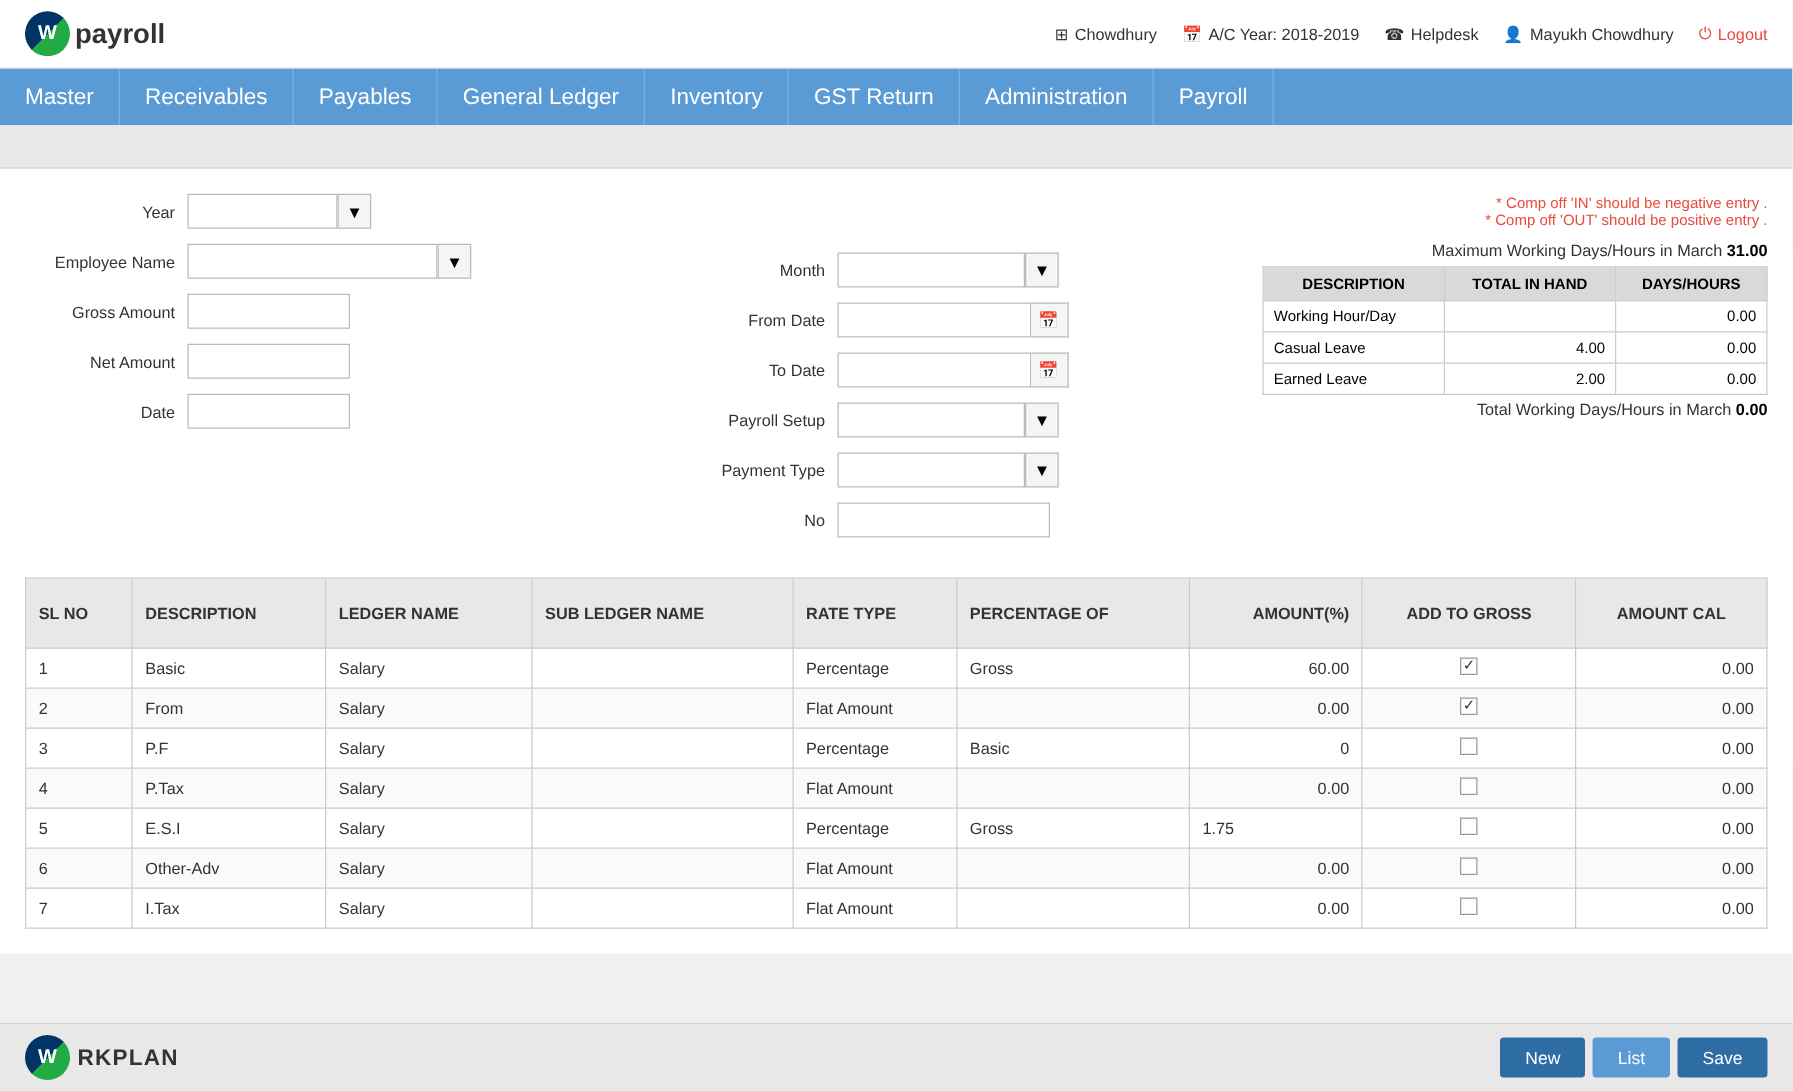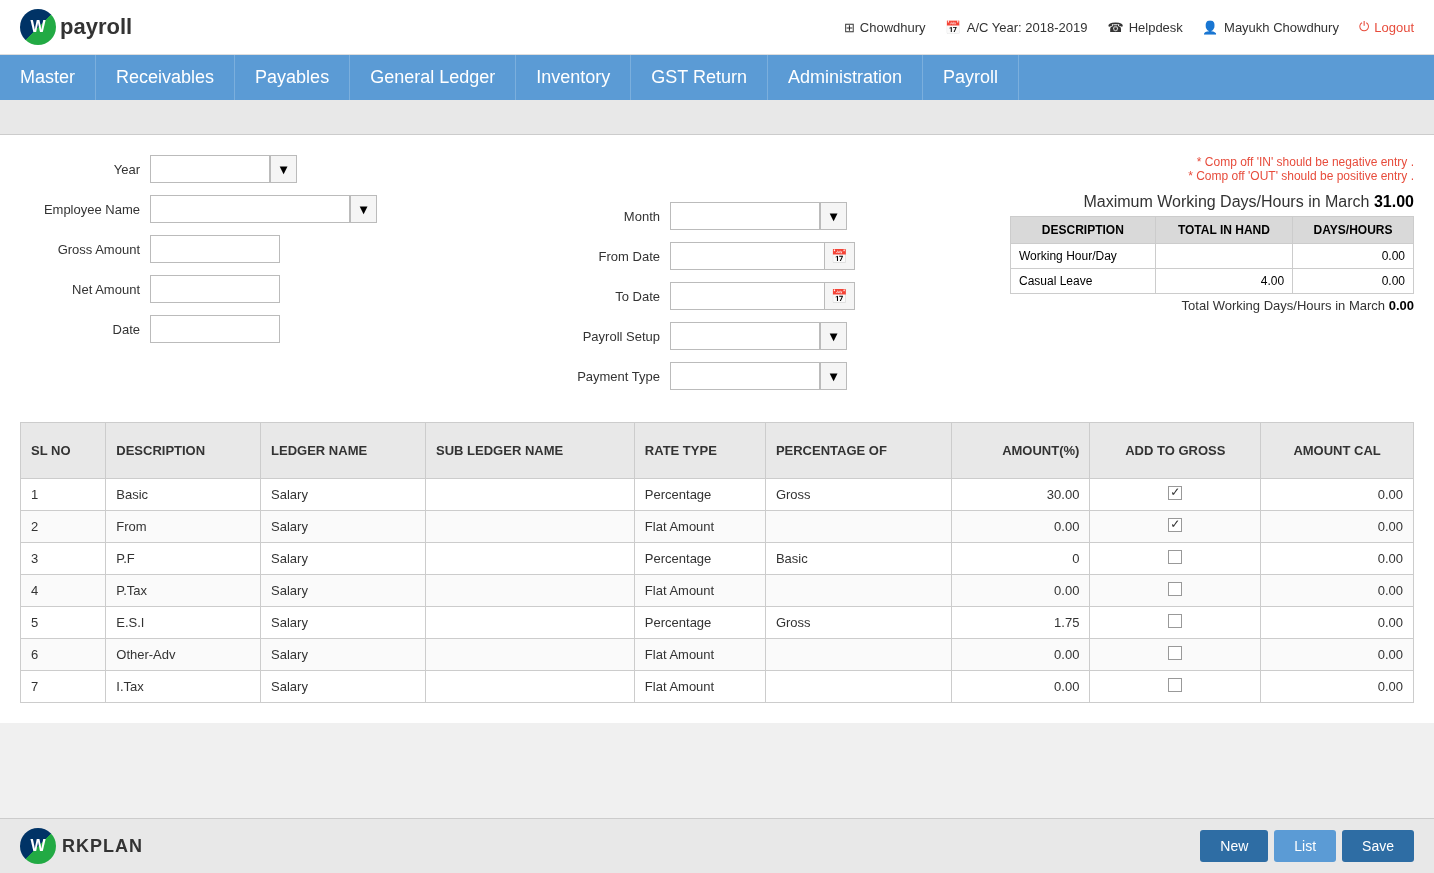--- a/index.html
+++ b/index.html
@@ -34,21 +34,21 @@
     .form-right { flex: 1; }
 
     .form-row { display: flex; align-items: center; margin-bottom: 12px; }
     .form-label { text-align: right; min-width: 130px; padding-right: 10px; color: #333; font-size: 13px; }
     .input-with-btn { display: flex; }
     .input-with-btn input { border: 1px solid #bbb; padding: 4px 6px; font-size: 13px; height: 28px; width: 200px; }
     .input-with-btn .cal-btn { border: 1px solid #bbb; border-left: none; background: #f5f5f5; padding: 4px 6px; cursor: pointer; height: 28px; display: flex; align-items: center; }
 
     .notes-box { text-align: right; margin-bottom: 10px; }
     .note-red { color: #e74c3c; font-size: 12px; }
-    .max-days { text-align: right; margin-bottom: 5px; font-size: 16px; color: #333; }
+    .max-days { text-align: right; margin-bottom: 5px; font-size: 13px; color: #333; }
     .max-days strong { color: #000; }
     .comp-table { border: 1px solid #ccc; width: 100%; border-collapse: collapse; font-size: 12px; }
     .comp-table th { background: #d9d9d9; padding: 6px 8px; border: 1px solid #ccc; text-align: center; }
     .comp-table td { padding: 5px 8px; border: 1px solid #ccc; }
     .comp-table td:last-child { text-align: right; }
     .comp-table td:nth-child(2) { text-align: right; }
     .total-days { text-align: right; margin-top: 4px; font-size: 13px; color: #333; }
     .total-days strong { color: #000; }
 
     
@@ -181,20 +181,24 @@
           <button class="dropdown-btn" style="border:1px solid #bbb;background:#f5f5f5;height:28px;padding:0 6px;cursor:pointer;">▼</button>
         </div>
       </div>
       <div class="form-row">
         <span class="form-label">Payment Type</span>
         <div class="input-with-btn">
           <input type="text" style="width: 150px;">
           <button class="dropdown-btn" style="border:1px solid #bbb;background:#f5f5f5;height:28px;padding:0 6px;cursor:pointer;">▼</button>
         </div>
       </div>
+      <div class="form-row">
+        <span class="form-label">No</span>
+        <input type="text" style="width: 170px;">
+      </div>
     </div>
 
     <div class="form-right">
       <div class="notes-box">
         <div class="note-red">* Comp off 'IN' should be negative entry .</div>
         <div class="note-red">* Comp off 'OUT' should be positive entry .</div>
       </div>
       <div class="max-days">
         <span>Maximum Working Days/Hours in March</span>&nbsp;<strong>31.00</strong>
       </div>
@@ -209,20 +213,25 @@
           </thead>
           <tbody id="comp-table-body">
           <tr>
     <td>Working Hour/Day</td>
     <td style="text-align:right;"></td>
     <td style="text-align:right;">0.00</td>
   </tr>
               <tr>
     <td>Casual Leave</td>
     <td style="text-align:right;">4.00</td>
+    <td style="text-align:right;">0.00</td>
+  </tr>
+              <tr>
+    <td>Earned Leave</td>
+    <td style="text-align:right;">2.00</td>
     <td style="text-align:right;">0.00</td>
   </tr>
             </tbody>
         </table>
       </div>
       <div class="total-days">
         <span>Total Working Days/Hours in March</span>&nbsp;<strong>0.00</strong>
       </div>
     </div>
 
@@ -244,21 +253,21 @@
         </tr>
       </thead>
       <tbody id="data-table-body">
       <tr>
     <td>1</td>
     <td>Basic</td>
     <td>Salary</td>
     <td></td>
     <td>Percentage</td>
     <td>Gross</td>
-    <td style="text-align:right;">30.00</td>
+    <td style="text-align:right;">60.00</td>
     <td style="text-align:center;"><div class="checkbox-display checked"></div></td>
     <td style="text-align:right;">0.00</td>
   </tr>
           <tr>
     <td>2</td>
     <td>From</td>
     <td>Salary</td>
     <td></td>
     <td>Flat Amount</td>
     <td></td>
@@ -288,21 +297,21 @@
     <td style="text-align:center;"><div class="checkbox-display"></div></td>
     <td style="text-align:right;">0.00</td>
   </tr>
           <tr>
     <td>5</td>
     <td>E.S.I</td>
     <td>Salary</td>
     <td></td>
     <td>Percentage</td>
     <td>Gross</td>
-    <td style="text-align:right;">1.75</td>
+    <td style="">1.75</td>
     <td style="text-align:center;"><div class="checkbox-display"></div></td>
     <td style="text-align:right;">0.00</td>
   </tr>
           <tr>
     <td>6</td>
     <td>Other-Adv</td>
     <td>Salary</td>
     <td></td>
     <td>Flat Amount</td>
     <td></td>

